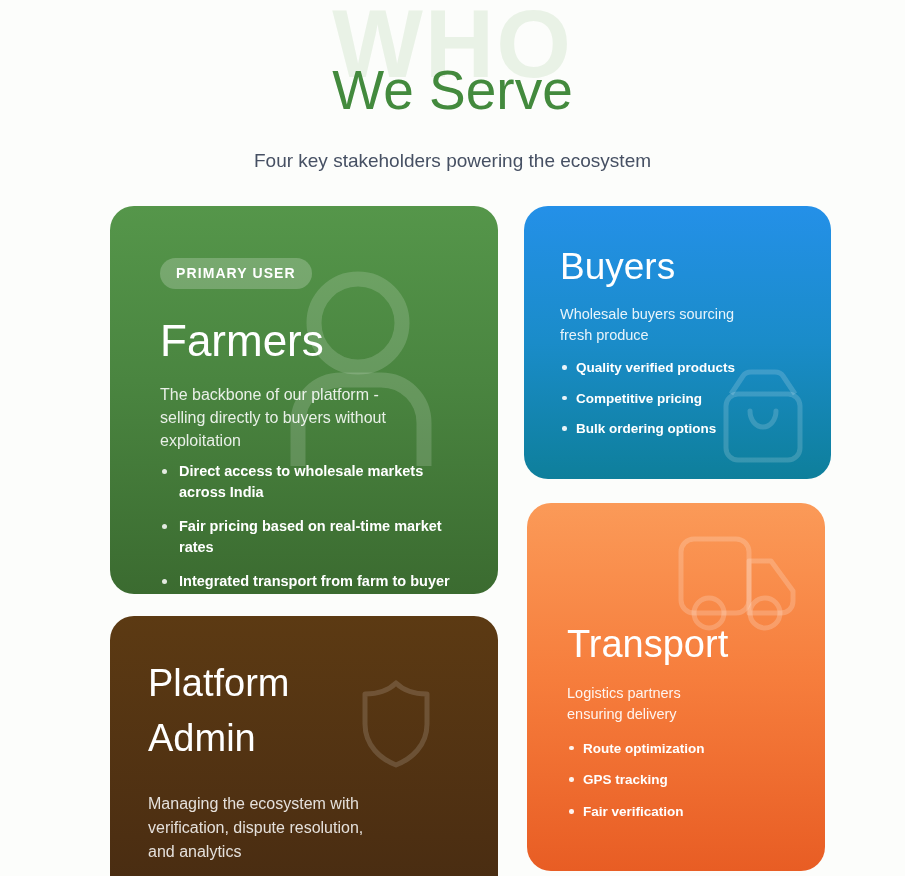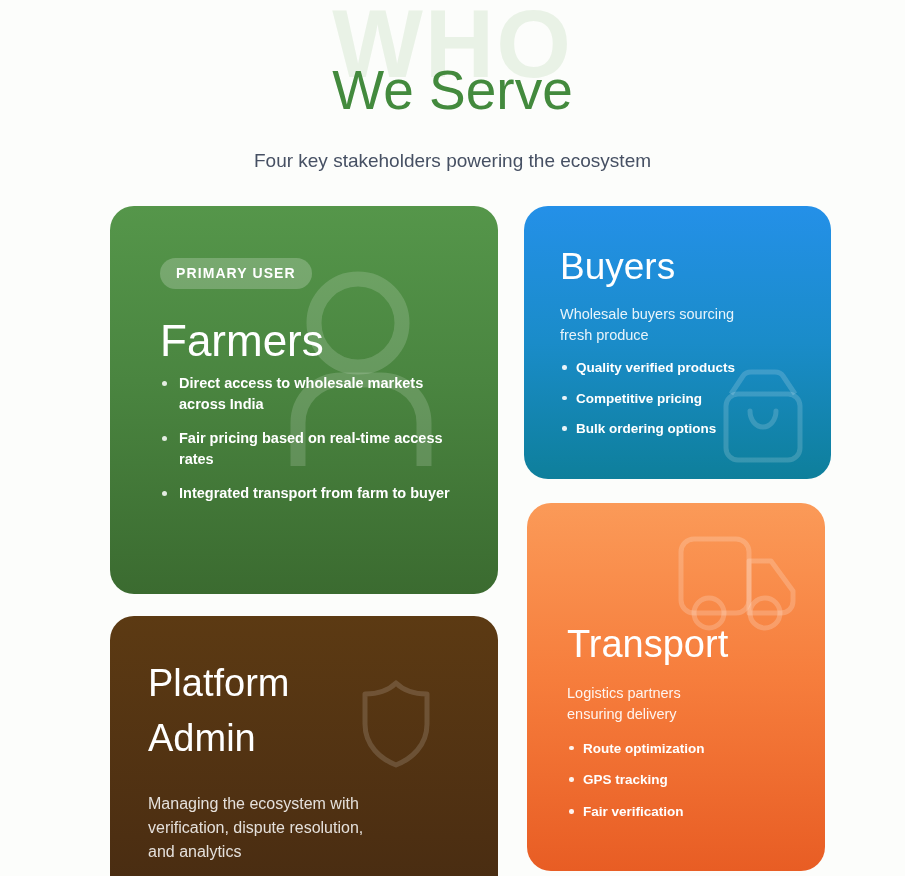--- a/index.html
+++ b/index.html
@@ -276,23 +276,24 @@
 <div class="cards">
 
   <div class="card card-farmers">
     <svg class="card-watermark wm-person" width="150" height="195" viewBox="0 0 150 195" fill="none">
       <circle cx="72" cy="52" r="44" stroke="rgba(255,255,255,0.16)" stroke-width="15"></circle>
       <path d="M12 195 V152 c0-24 19-43 43-43 h40 c24 0 43 19 43 43 v43" stroke="rgba(255,255,255,0.16)" stroke-width="15" stroke-linecap="round"></path>
     </svg>
     <div class="card-inner">
       <span class="badge">PRIMARY USER</span>
       <div class="card-title">Farmers</div>
+      <div class="card-desc">The backbone of our platform - selling directly to buyers without exploitation</div>
       <ul>
         <li>Direct access to wholesale markets across India</li>
-        <li>Fair pricing based on real-time access rates</li>
+        <li>Fair pricing based on real-time market rates</li>
         <li>Integrated transport from farm to buyer</li>
       </ul>
     </div>
   </div>
 
   <div class="card card-buyers">
     <svg class="card-watermark wm-bag" width="100" height="105" viewBox="0 0 100 105" fill="none">
       <path d="M18 30 L30 12 c2-3 5-4 8-4 h24 c3 0 6 1 8 4 L82 30" stroke="rgba(255,255,255,0.17)" stroke-width="5" stroke-linejoin="round"></path>
       <rect x="13" y="30" width="74" height="66" rx="12" stroke="rgba(255,255,255,0.17)" stroke-width="5"></rect>
       <path d="M37 47 a13 16 0 0 0 26 0" stroke="rgba(255,255,255,0.17)" stroke-width="5" stroke-linecap="round"></path>

